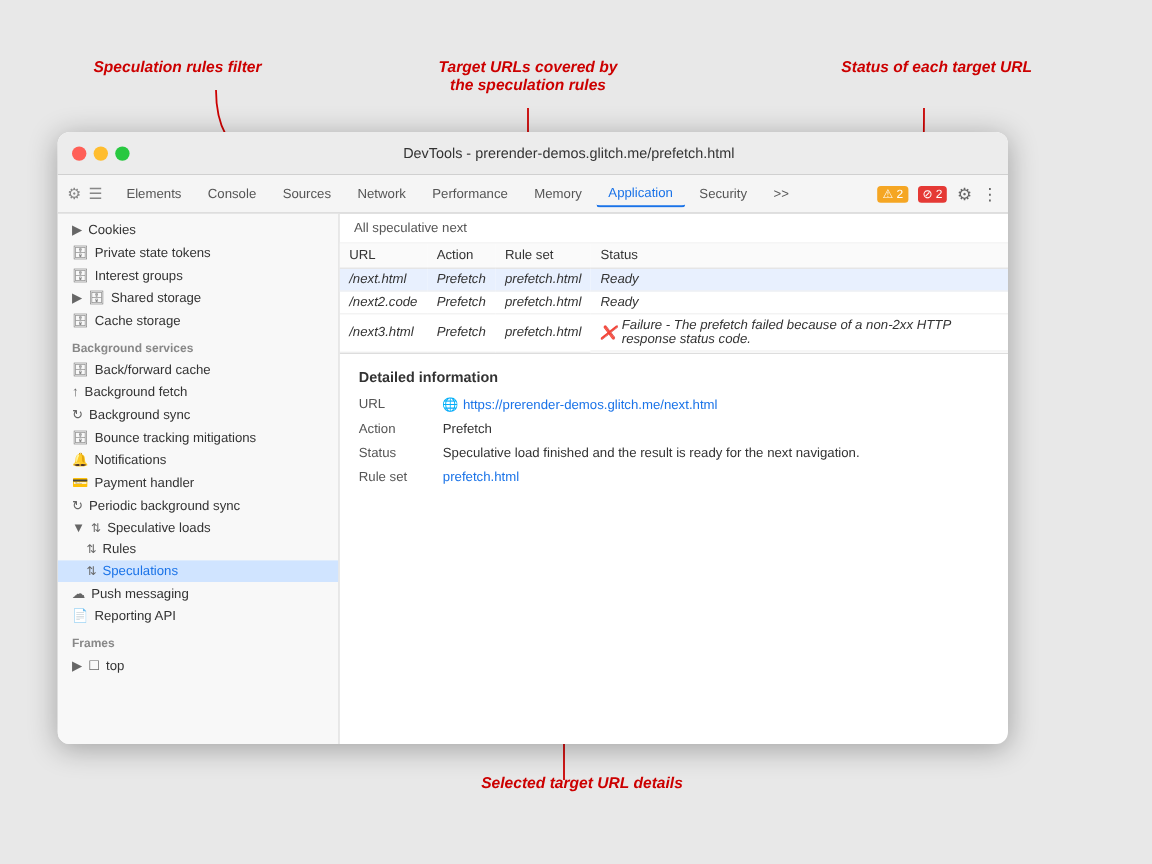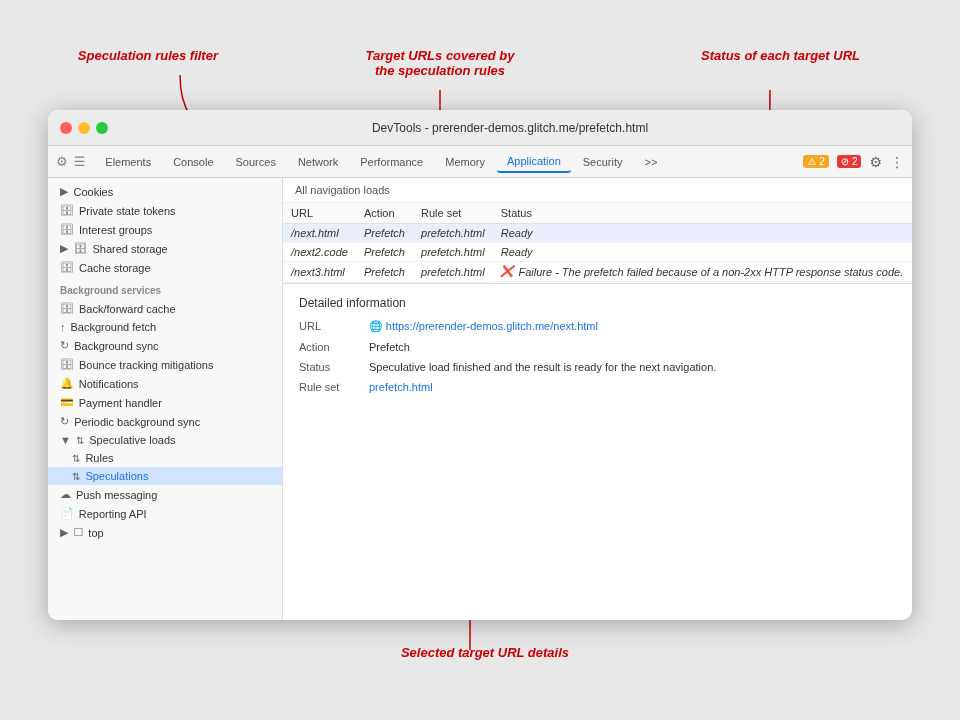--- a/index.html
+++ b/index.html
@@ -25,21 +25,21 @@
       font-weight: bold;
       text-align: right;
       pointer-events: none;
     }
 
     
     .browser-window {
       position: absolute;
       top: 110px;
       left: 48px;
-      width: 864px;
+      width: 792px;
       height: 510px;
       background: #fff;
       border-radius: 10px;
       box-shadow: 0 4px 24px rgba(0,0,0,0.3);
       overflow: hidden;
       display: flex;
       flex-direction: column;
     }
 
     
@@ -205,21 +205,21 @@
       overflow-y: auto;
     }
     .detail-title {
       font-size: 14px;
       font-weight: 500;
       color: #333;
       margin-bottom: 12px;
     }
     .detail-subtitle {
       font-size: 12px;
-      font-weight: 400;
+      font-weight: 700;
       color: #333;
       margin-bottom: 10px;
     }
     .detail-row {
       display: flex;
       align-items: flex-start;
       margin-bottom: 8px;
       font-size: 11px;
     }
     .detail-label {
@@ -385,30 +385,31 @@
       </div>
       <div class="sidebar-item">
         <span class="icon">☁</span>
         <span>Push messaging</span>
       </div>
       <div class="sidebar-item">
         <span class="icon">📄</span>
         <span>Reporting API</span>
       </div>
 
+      <div class="sidebar-section-label">Frames</div>
       <div class="sidebar-item">
         <span class="icon">▶</span>
         <span class="icon">☐</span>
         <span>top</span>
       </div>
     </div>
 
     <div class="right-panel">
 
-      <div class="spec-header">All navigation loads</div>
+      <div class="spec-header">All speculative next</div>
 
       <table class="spec-table">
         <thead>
           <tr>
             <th>URL</th>
             <th>Action</th>
             <th>Rule set</th>
             <th>Status</th>
           </tr>
         </thead>

